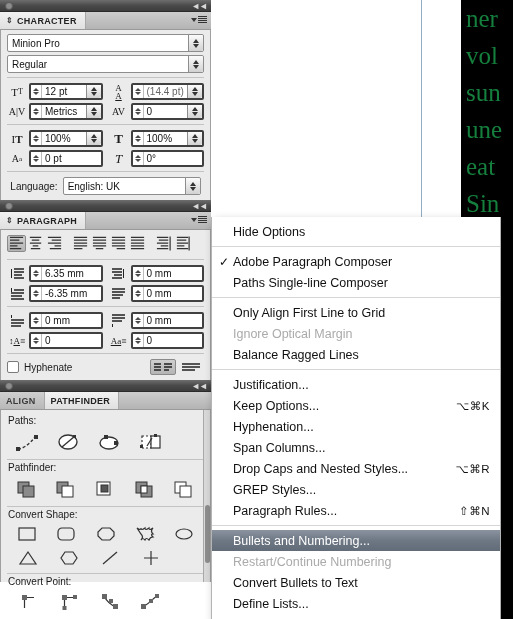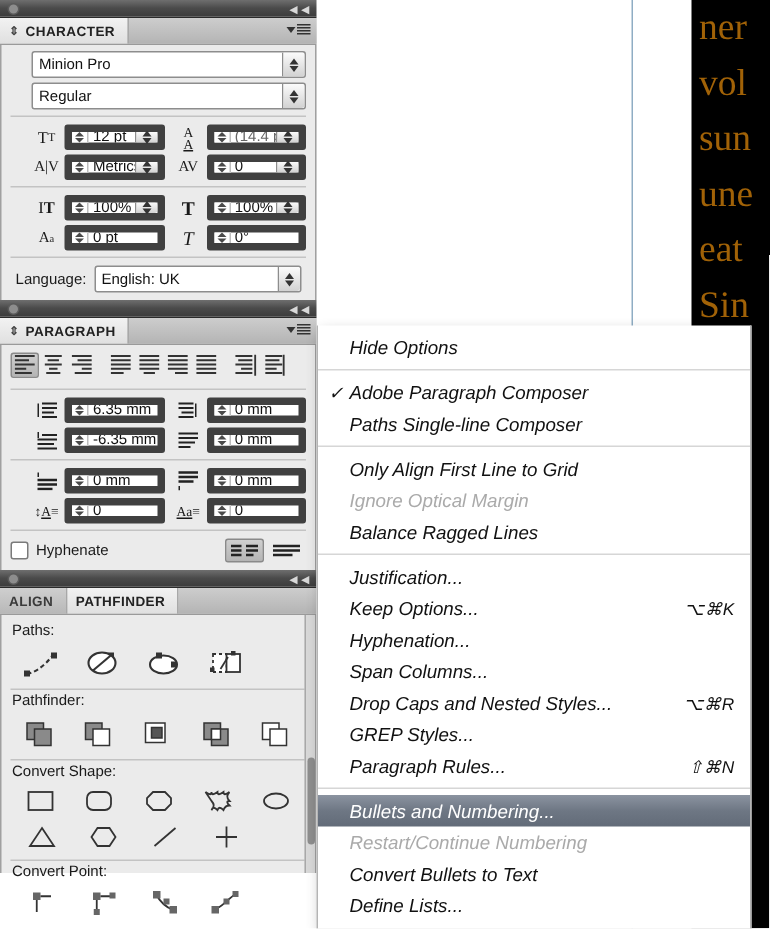--- a/index.html
+++ b/index.html
@@ -29,21 +29,21 @@
     left: 210px; top: 0; width: 1px; height: 619px;
     background: #8fadc4;
   }
   .doc-blackbox {
     position: absolute;
     left: 250px; top: 0; width: 52px; height: 619px;
     background: #000000;
     overflow: hidden;
   }
   .doc-blackbox .line {
-    color: #a16207;
+    color: #15803d;
     font-family: "Liberation Serif", serif;
     font-size: 25px;
     line-height: 37px;
     padding-left: 5px;
     white-space: nowrap;
   }
 
   
   .dock {
     position: absolute;
@@ -109,28 +109,28 @@
   .panel-menu-btn .bars i { display:block; width:9px; height:1px; background:#333; }
 
   .panel-body {
     background: #ebebeb;
     border-left: 1px solid #a0a0a0;
     border-right: 1px solid #a0a0a0;
     padding: 4px 6px 5px 6px;
   }
 
   
-  .row { display: flex; margin-bottom: 3px; margin-left: 14px; }
+  .row { display: flex; margin-bottom: 3px; }
   .hsep { height:1px; background:#c3c3c3; margin: 4px 0 5px 0; }
 
   .field {
     display: flex; align-items: stretch;
     height: 17px;
     background: #ffffff;
-    border: 5px solid #404040;
+    border: 2px solid #404040;
     border-radius: 2px;
     flex: 1;
     min-width: 0;
   }
   .field .val {
     flex: 1;
     font-size: 10px;
     color: #111;
     padding: 0 3px;
     display:flex; align-items:center;
@@ -240,21 +240,20 @@
     z-index: 20;
   }
   .mi {
     display:flex; align-items:center;
     height: 21px;
     padding: 0 10px 0 21px;
     font-size: 12.5px;
     color: #111;
     position: relative;
     white-space: nowrap;
-    font-style: italic;
   }
   .mi .label { flex:1; }
   .mi .shortcut { font-size: 11.5px; color:#111; letter-spacing:0.5px; }
   .mi.disabled { color: #aaa; }
   .mi.highlight {
     background: linear-gradient(to bottom, #8b93a0 0%, #6e7784 50%, #626b78 100%);
     color: #ffffff;
   }
   .mi .check {
     position:absolute; left: 7px; top: 0;

